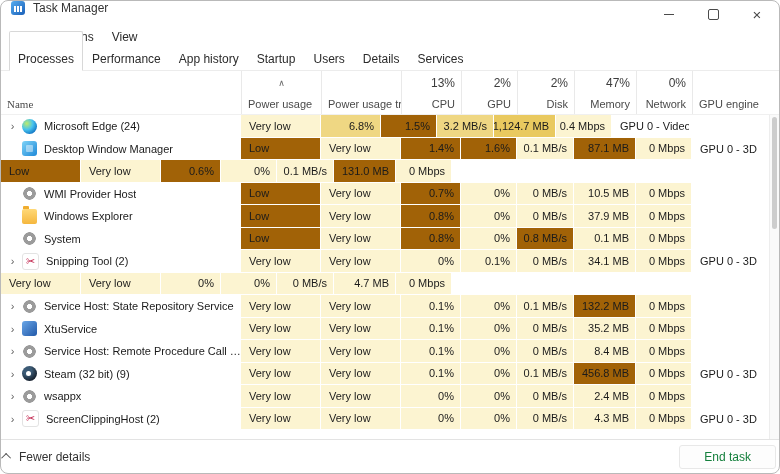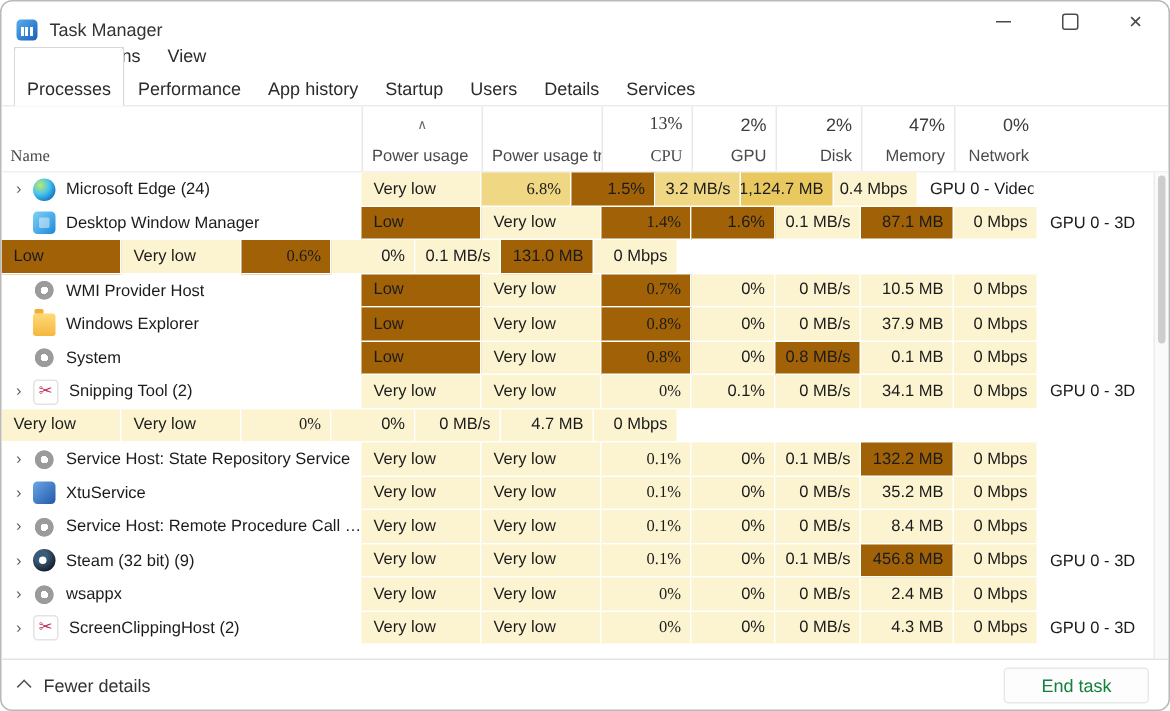--- a/index.html
+++ b/index.html
@@ -3,21 +3,21 @@
 <meta charset="utf-8">
 <style>
   html,body{margin:0;padding:0;}
   body{
     width:780px;height:474px;box-sizing:border-box;
     border:1px solid #b9b9b9;border-radius:8px;overflow:hidden;
     background:#fff;display:flex;flex-direction:column;
     font-family:"Liberation Sans", sans-serif;color:#1b1b1b;
   }
   
-  .titlebar{height:26px;flex:none;display:flex;align-items:flex-end;padding-left:10px;}
+  .titlebar{height:26px;flex:none;display:flex;align-items:flex-start;padding-left:10px;}
   .tm-icon{width:14px;height:14px;border-radius:3px;margin-right:8px;flex:none;position:relative;
     background:linear-gradient(135deg,#56aef0,#1b5fb8);}
   .tm-icon::after{content:"";position:absolute;left:3px;right:3px;bottom:3px;height:6px;
     background:linear-gradient(90deg,#fff 0 2px,transparent 2px 3px,#fff 3px 5px,transparent 5px 6px,#fff 6px 8px);}
   .title-text{font-size:12px;color:#333;}
   .win-controls{margin-left:auto;display:flex;height:100%;}
   .win-btn{width:44px;display:flex;align-items:center;justify-content:center;color:#4a4a4a;}
   .glyph-min{width:10px;height:1px;background:#4a4a4a;display:block;}
   .glyph-max{width:9px;height:9px;border:1px solid #4a4a4a;border-radius:2px;display:block;}
   .glyph-close{font-size:15px;line-height:1;color:#4a4a4a;}
@@ -32,21 +32,21 @@
   
   .table-area{flex:1;position:relative;overflow:hidden;}
   .thead{display:flex;height:43px;border-bottom:1px solid #f0f0f0;}
   .hcol{box-sizing:border-box;display:flex;flex-direction:column;border-left:1px solid #e9e9e9;}
   .hcol:first-child{border-left:none;font-family:Liberation Serif, serif;}
   .husage{height:23px;font-size:12px;color:#3c3c3c;display:flex;align-items:center;justify-content:flex-end;padding:0 6px;box-sizing:border-box;}
   .husage.sortmark{justify-content:center;color:#6a6a6a;font-size:9px;padding:0;}
   .hlabel{height:20px;font-size:11px;color:#4a4a4a;display:flex;align-items:flex-end;padding:0 6px 4px;box-sizing:border-box;white-space:nowrap;overflow:hidden;}
   .hlabel.num{justify-content:flex-end;}
   
-  .cw-name{width:240px;}.cw-power{width:80px;}.cw-trend{width:80px;}.cw-cpu{width:60px;font-family:Liberation Serif, serif;}
+  .cw-name{width:240px;}.cw-power{width:80px;}.cw-trend{width:80px;}.cw-cpu{width:60px;}
   .cw-gpu{width:56px;}.cw-disk{width:57px;}.cw-mem{width:62px;}.cw-net{width:56px;}.cw-gpue{width:77px;}
   
   .trow{display:flex;height:22.5px;font-size:11px;}
   .cell{box-sizing:border-box;display:flex;align-items:center;white-space:nowrap;overflow:hidden;}
   .cname{padding-left:5px;}
   .chev{width:13px;flex:none;display:flex;justify-content:center;color:#5f5f5f;font-size:11px;}
   .picon{width:15px;height:15px;flex:none;margin:0 7px 0 3px;border-radius:3px;position:relative;
     display:flex;align-items:center;justify-content:center;}
   .pname{overflow:hidden;text-overflow:ellipsis;}
   .hc{border-right:1px solid #fff;border-bottom:1px solid #fff;}
@@ -68,21 +68,21 @@
   .folder-icon::before{content:"";position:absolute;top:-3px;left:1px;width:6px;height:3px;background:#f0ad2f;border-radius:1px 1px 0 0;}
   .scissors-icon{background:#fff;border:1px solid #e3e3e3;}
   .scissors-icon::before{content:"\2702";font-size:11px;color:#c2274f;line-height:1;}
   .steam-icon{border-radius:50%;background:radial-gradient(circle at 35% 30%,#3b5a75 0 30%,#16202d 75%);}
   .steam-icon::after{content:"";position:absolute;left:4px;top:5px;width:5px;height:5px;border-radius:50%;background:#fff;}
   .xtu-icon{background:linear-gradient(135deg,#6aa7e8,#2158a8);}
   
   .vscroll{position:absolute;top:44px;right:0;bottom:0;width:10px;background:#fafafa;border-left:1px solid #ededed;box-sizing:border-box;}
   .vthumb{position:absolute;top:2px;left:2px;width:5px;height:112px;background:#cdcdcd;border-radius:3px;}
   
-  .footer{height:33px;flex:none;border-top:1px solid #e3e3e3;display:flex;align-items:center;padding:0 13px;}
+  .footer{height:33px;flex:none;border-top:1px solid #e3e3e3;display:flex;align-items:center;padding:0 3px;}
   .fewer{display:flex;align-items:center;gap:8px;font-size:12px;color:#333;}
   .chev-up{width:6px;height:6px;border-left:1.5px solid #555;border-top:1.5px solid #555;transform:rotate(45deg) translateY(2px);display:block;}
   .end-task{margin-left:auto;font-size:12px;color:#15803d;background:#fdfdfd;border:1px solid #e8e8e8;border-radius:3px;padding:4px 24px;}
 </style>
 </head>
 <body>
 
 <div class="titlebar">
   <span class="tm-icon"></span>
   <span class="title-text">Task Manager</span>
@@ -142,20 +142,24 @@
       <div class="hlabel num">Disk</div>
     </div>
     <div class="hcol cw-mem">
       <div class="husage">47%</div>
       <div class="hlabel num">Memory</div>
     </div>
     <div class="hcol cw-net">
       <div class="husage">0%</div>
       <div class="hlabel num">Network</div>
     </div>
+    <div class="hcol cw-gpue">
+      <div class="husage"></div>
+      <div class="hlabel">GPU engine</div>
+    </div>
   </div>
 
   <div>
       <div class="trow">
     <div class="cell cname cw-name">
       <span class="chev">›</span>
       <span class="picon edge-icon"></span>
       <span class="pname">Microsoft Edge (24)</span>
     </div>
     <div class="cell hc ctrend cw-trend h1">Very low</div>

